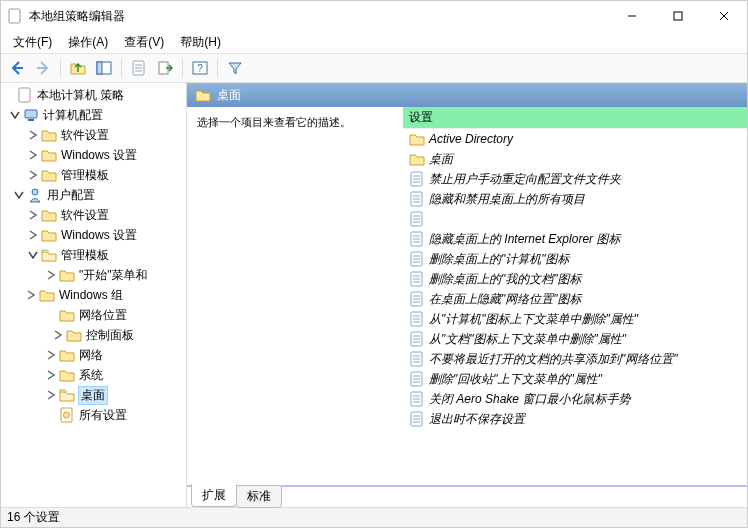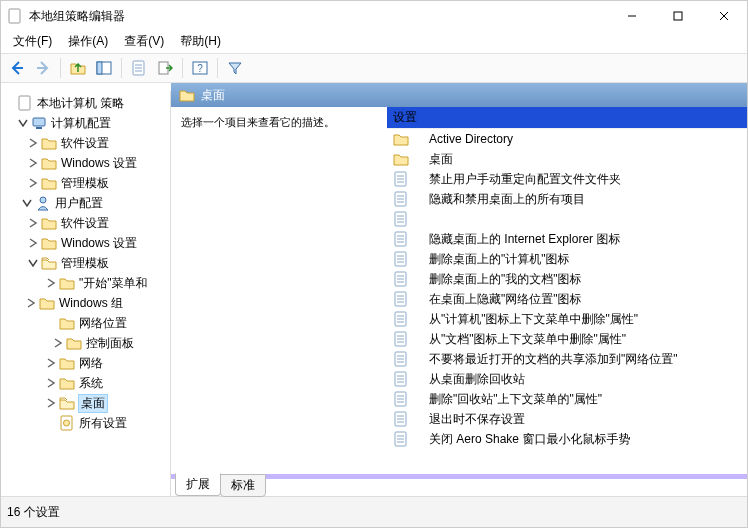--- a/index.html
+++ b/index.html
@@ -27,21 +27,21 @@
   .titlebar .title-text { flex: 0 0 auto; }
   .titlebar .spacer { flex: 1; }
   .winbtn {
     width: 46px; height: 30px;
     display: flex; align-items: center; justify-content: center;
   }
   .winbtn svg { width: 10px; height: 10px; }
   
   .menubar {
     height: 22px;
-    display: flex; 
+    display: flex; align-items: center;
     padding: 0 4px;
   }
   .menubar .menu-item {
     padding: 2px 8px;
   }
   
   .toolbar {
     height: 30px;
     border-top: 1px solid #e0e0e0;
     border-bottom: 1px solid #e0e0e0;
@@ -59,26 +59,25 @@
   .toolbar .tb-sep {
     width: 1px; height: 20px; background: #ddd; margin: 0 3px;
   }
   
   .body-split {
     flex: 1;
     display: flex;
     min-height: 0;
   }
   .tree-pane {
-    width: 170px;
+    width: 186px;
     border-right: 1px solid #ddd;
     overflow-x: auto;
     overflow-y: auto;
     position: relative;
-    margin-top: 8px;
   }
   .tree-inner { padding: 2px 0 2px 0; min-width: 170px; }
   .tree-row {
     display: flex; align-items: center;
     height: 20px;
     white-space: nowrap;
     padding-right: 6px;
   }
   .tree-toggle {
     width: 12px; height: 12px;
@@ -126,41 +125,42 @@
   .list-pane {
     flex: 1;
     display: flex; flex-direction: column;
     min-width: 0;
   }
   .list-header {
     height: 22px;
     border-bottom: 1px solid #eee;
     display: flex; align-items: center;
     padding-left: 6px;
-    background: #1d4ed8;
+    background: #86efac;
   }
   .list-body {
     flex: 1;
     overflow: auto;
   }
   .list-row {
     display: flex; align-items: center;
     height: 20px;
     padding-left: 6px;
-    gap: 20px;
+    gap: 4px;
     white-space: nowrap;
+    font-style: italic;
   }
   .list-row .li-icon { width: 16px; height: 16px; flex: 0 0 16px; }
   
   .tabs-bottom {
     height: 22px;
     display: flex; align-items: flex-end;
     padding-left: 4px;
     background: #fff;
-    border-top: 5px solid #c4b5fd;
+    border-top: 2px solid #c4b5fd;
   }
   .tab {
     padding: 2px 10px;
     border: 1px solid #bbb;
     border-top-left-radius: 0;
     border-top-right-radius: 0;
     border-bottom-left-radius: 4px;
     border-bottom-right-radius: 4px;
     margin-right: -1px;
     background: #f4f4f4;
@@ -168,21 +168,21 @@
     position: relative;
     top: 1px;
   }
   .tab.active {
     background: #fff;
     border-top-color: #fff;
     top: 0;
   }
   
   .statusbar {
-    height: 31px;
+    height: 20px;
     border-top: 1px solid #ddd;
     display: flex; align-items: center;
     padding: 0 6px;
     background: #f4f4f4;
   }
   
   .tree-pane::-webkit-scrollbar { height: 16px; width: 16px;}
   .list-body::-webkit-scrollbar { height: 16px; width: 16px;}
 </style>
 </head>
@@ -318,21 +318,21 @@
     <div class="tree-pane">
       <div class="tree-inner">
         <div class="tree-row" style="padding-left:2px">
           <span class="tree-toggle"></span>
           <svg class="tree-icon">
               <use href="#doc-icon"></use>
             </svg>
           <span class="tree-label">本地计算机 策略</span>
         </div>
 
-        <div class="tree-row" style="padding-left:16px">
+        <div class="tree-row" style="padding-left:8px">
           <span class="tree-toggle">
               <svg width="12" height="12">
                 <use href="#chevron-down"></use>
               </svg>
             </span>
           <svg class="tree-icon">
               <use href="#computer-icon"></use>
             </svg>
           <span class="tree-label">计算机配置</span>
         </div>
@@ -363,21 +363,21 @@
               <svg width="12" height="12">
                 <use href="#chevron-right"></use>
               </svg>
             </span>
           <svg class="tree-icon">
               <use href="#folder-closed"></use>
             </svg>
           <span class="tree-label">管理模板</span>
         </div>
 
-        <div class="tree-row" style="padding-left:20px">
+        <div class="tree-row" style="padding-left:12px">
           <span class="tree-toggle">
               <svg width="12" height="12">
                 <use href="#chevron-down"></use>
               </svg>
             </span>
           <svg class="tree-icon">
               <use href="#user-icon"></use>
             </svg>
           <span class="tree-label">用户配置</span>
         </div>
@@ -585,39 +585,33 @@
               <div class="list-row">
                 <svg class="li-icon" width="16" height="16">
                   <use href="#policy-icon"></use>
                 </svg>
                 <span>不要将最近打开的文档的共享添加到"网络位置"</span>
               </div>
               <div class="list-row">
                 <svg class="li-icon" width="16" height="16">
                   <use href="#policy-icon"></use>
                 </svg>
-                <span>从桌面删除回收站</span>
-              </div>
-              <div class="list-row">
-                <svg class="li-icon" width="16" height="16">
-                  <use href="#policy-icon"></use>
-                </svg>
                 <span>删除"回收站"上下文菜单的"属性"</span>
               </div>
               <div class="list-row">
                 <svg class="li-icon" width="16" height="16">
                   <use href="#policy-icon"></use>
                 </svg>
+                <span>关闭 Aero Shake 窗口最小化鼠标手势</span>
+              </div>
+              <div class="list-row">
+                <svg class="li-icon" width="16" height="16">
+                  <use href="#policy-icon"></use>
+                </svg>
                 <span>退出时不保存设置</span>
-              </div>
-              <div class="list-row">
-                <svg class="li-icon" width="16" height="16">
-                  <use href="#policy-icon"></use>
-                </svg>
-                <span>关闭 Aero Shake 窗口最小化鼠标手势</span>
               </div>
             </div>
         </div>
       </div>
 
       <div class="tabs-bottom">
         <div class="tab active">扩展</div>
         <div class="tab">标准</div>
       </div>
     </div>

